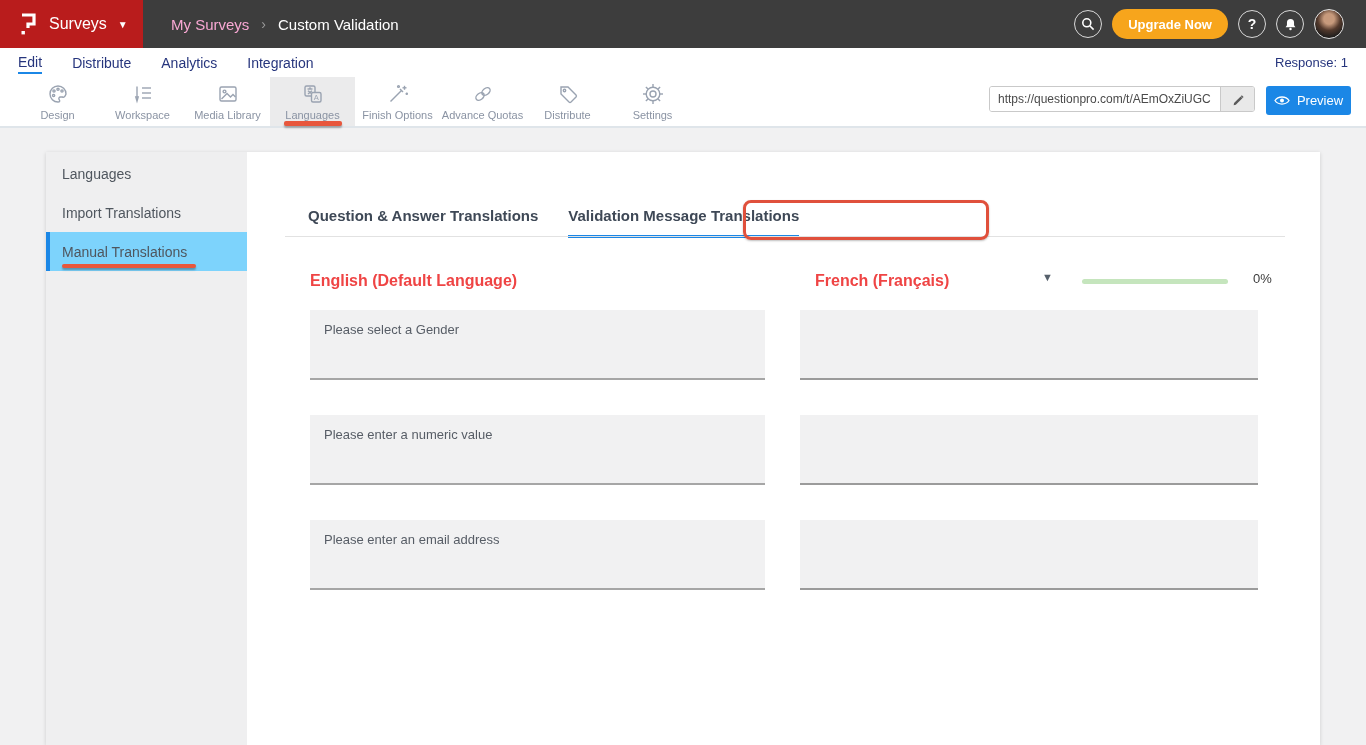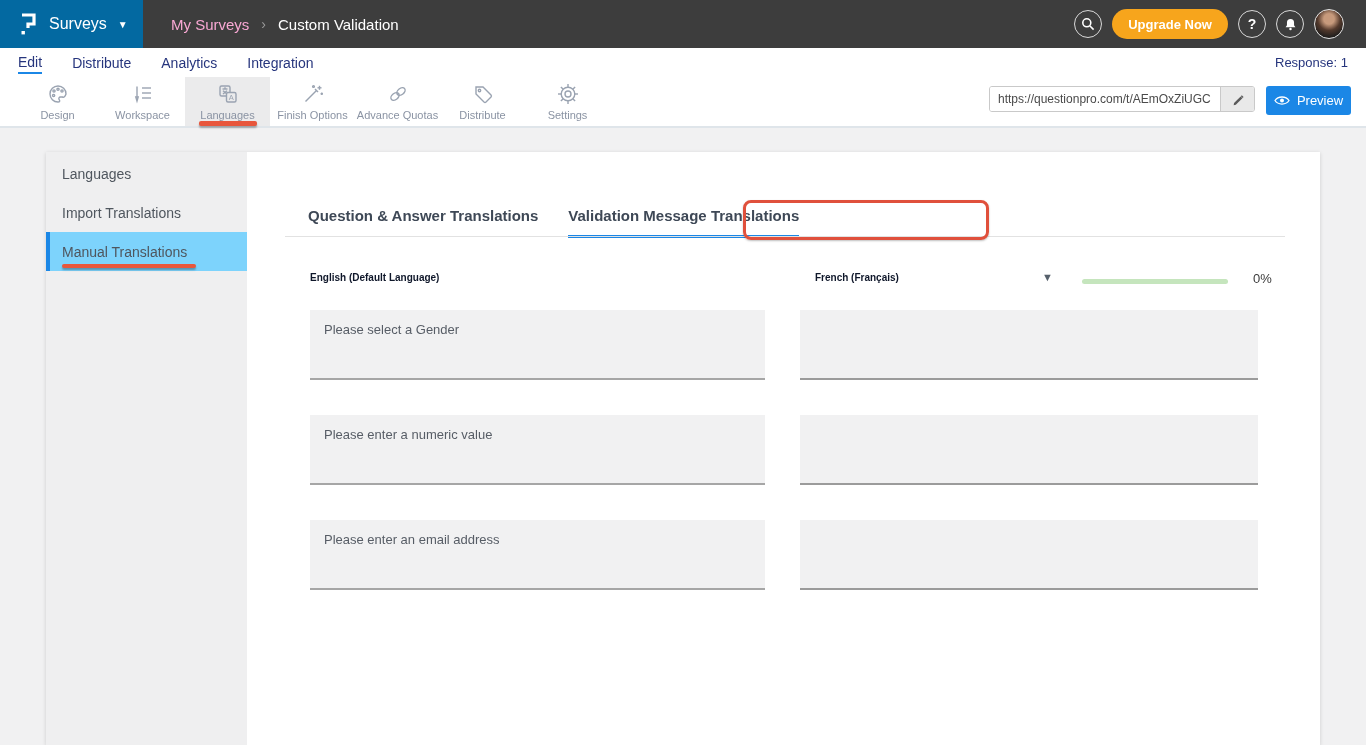--- a/index.html
+++ b/index.html
@@ -1,21 +1,21 @@
 <!DOCTYPE html>
 <html><head>
 <meta charset="utf-8">
 <style>
   * { margin:0; padding:0; box-sizing:border-box; }
   html,body { width:1366px; height:745px; overflow:hidden; background:#f1f1f2;
     font-family:"Liberation Sans", sans-serif; }
 
   
   .topbar { position:absolute; top:0; left:0; width:1366px; height:48px; background:#3d3d3d; display:flex; align-items:center; }
-  .logo-block { width:143px; height:48px; background:#0369a1; display:flex; align-items:center; padding-left:16px; gap:9px; cursor:pointer; }
+  .logo-block { width:143px; height:48px; background:#b91c1c; display:flex; align-items:center; padding-left:16px; gap:9px; cursor:pointer; }
   .logo-glyph { width:24px; height:26px; display:flex; }
   .product-name { color:#fff; font-size:16px; }
   .logo-caret { color:#fff; font-size:10px; margin-left:2px; }
   .crumbs { display:flex; align-items:center; margin-left:28px; gap:12px; }
   .crumb-parent { color:#f9a8d4; font-size:15px; cursor:pointer; }
   .crumb-sep { color:#9a9a9a; font-size:14px; }
   .crumb-current { color:#ffffff; font-size:15px; }
   .topbar-right { margin-left:auto; display:flex; align-items:center; gap:10px; padding-right:22px; }
   .circle-btn { width:28px; height:28px; border-radius:50%; border:1.5px solid rgba(255,255,255,.8);
     display:flex; align-items:center; justify-content:center; color:#fff; font-size:14px; font-weight:bold; cursor:pointer; }
@@ -62,21 +62,21 @@
 
   
   .main-area { position:absolute; left:201px; top:0; width:1073px; height:100%; background:#fff; }
   .tabs-row { position:absolute; left:61px; top:55px; display:flex; gap:30px; }
   .tab { font-size:15px; font-weight:bold; color:#3e4856; padding-bottom:11px; cursor:pointer; white-space:nowrap; }
   .tab.active { border-bottom:3px solid #1b87e6; }
   .tabs-divider { position:absolute; left:38px; top:84px; width:1000px; height:1px; background:#e2e2e2; }
   .red-box-annotation { position:absolute; left:496px; top:48px; width:246px; height:40px;
     border:3px solid #e0503c; border-radius:8px; box-shadow:0 1px 2px rgba(0,0,0,.25); pointer-events:none; }
 
-  .lang-label { position:absolute; font-size:10px; font-weight:bold; color:#0f172a; }
+  .lang-label { position:absolute; font-size:16px; font-weight:bold; color:#ef4444; }
   .src-lang { left:63px; top:120px; }
   .tgt-lang-wrap { position:absolute; left:568px; top:120px; width:250px; display:flex; cursor:pointer; }
   .tgt-caret { position:absolute; left:795px; top:119px; font-size:11px; color:#56606b; cursor:pointer; }
   .progress-track { position:absolute; left:835px; top:127px; width:146px; height:5px; border-radius:3px; background:#c5e5bd; }
   .progress-pct { position:absolute; left:1006px; top:119px; font-size:13px; color:#3c3c3c; }
 
   .ta { position:absolute; width:455px; height:70px; background:#f1f1f2; border:none;
     border-bottom:2px solid #a6a6a6; resize:none; outline:none; padding:12px 14px; font-size:13px;
     color:#575d66; font-family:"Liberation Sans", sans-serif; }
   .ta.right-col { left:553px; width:458px; border-bottom-color:#9b9b9b; }
@@ -150,20 +150,28 @@
     <svg width="22" height="22" viewBox="0 0 22 22">
       <line x1="5" y1="3.5" x2="5" y2="14"></line>
         <path d="M3.8 14 L5 18 L6.2 14 z"></path>
       <line x1="10" y1="5" x2="19" y2="5"></line>
         <line x1="10" y1="10" x2="19" y2="10"></line>
         <line x1="10" y1="15" x2="19" y2="15"></line>
     </svg>
     <span class="tool-label">Workspace</span>
   </div>
 
+  <div class="tool">
+    <svg width="22" height="22" viewBox="0 0 22 22">
+      <rect x="3" y="4" width="16" height="14" rx="1.5"></rect>
+      <circle cx="7.5" cy="8.5" r="1.4"></circle>
+      <path d="M4.5 16 L10 10.5 L13.5 14 L16 11.5 L18.5 14"></path>
+    </svg>
+    <span class="tool-label">Media Library</span>
+  </div>
 
   <div class="tool selected">
     <svg width="22" height="22" viewBox="0 0 22 22">
       <rect x="3" y="3" width="10" height="10" rx="1.5"></rect>
       <line x1="5.5" y1="6" x2="10.5" y2="6"></line>
         <line x1="8" y1="4.3" x2="8" y2="6"></line>
       <line x1="6" y1="7.8" x2="10" y2="11"></line>
         <line x1="10" y1="7.8" x2="6" y2="11"></line>
       <rect x="9.5" y="9.5" width="9.5" height="9.5" rx="1.5" fill="#ebebec"></rect>
       <text x="14.2" y="16.8" font-size="7.5" text-anchor="middle" fill="#9aa3b1" stroke="none">A</text>

